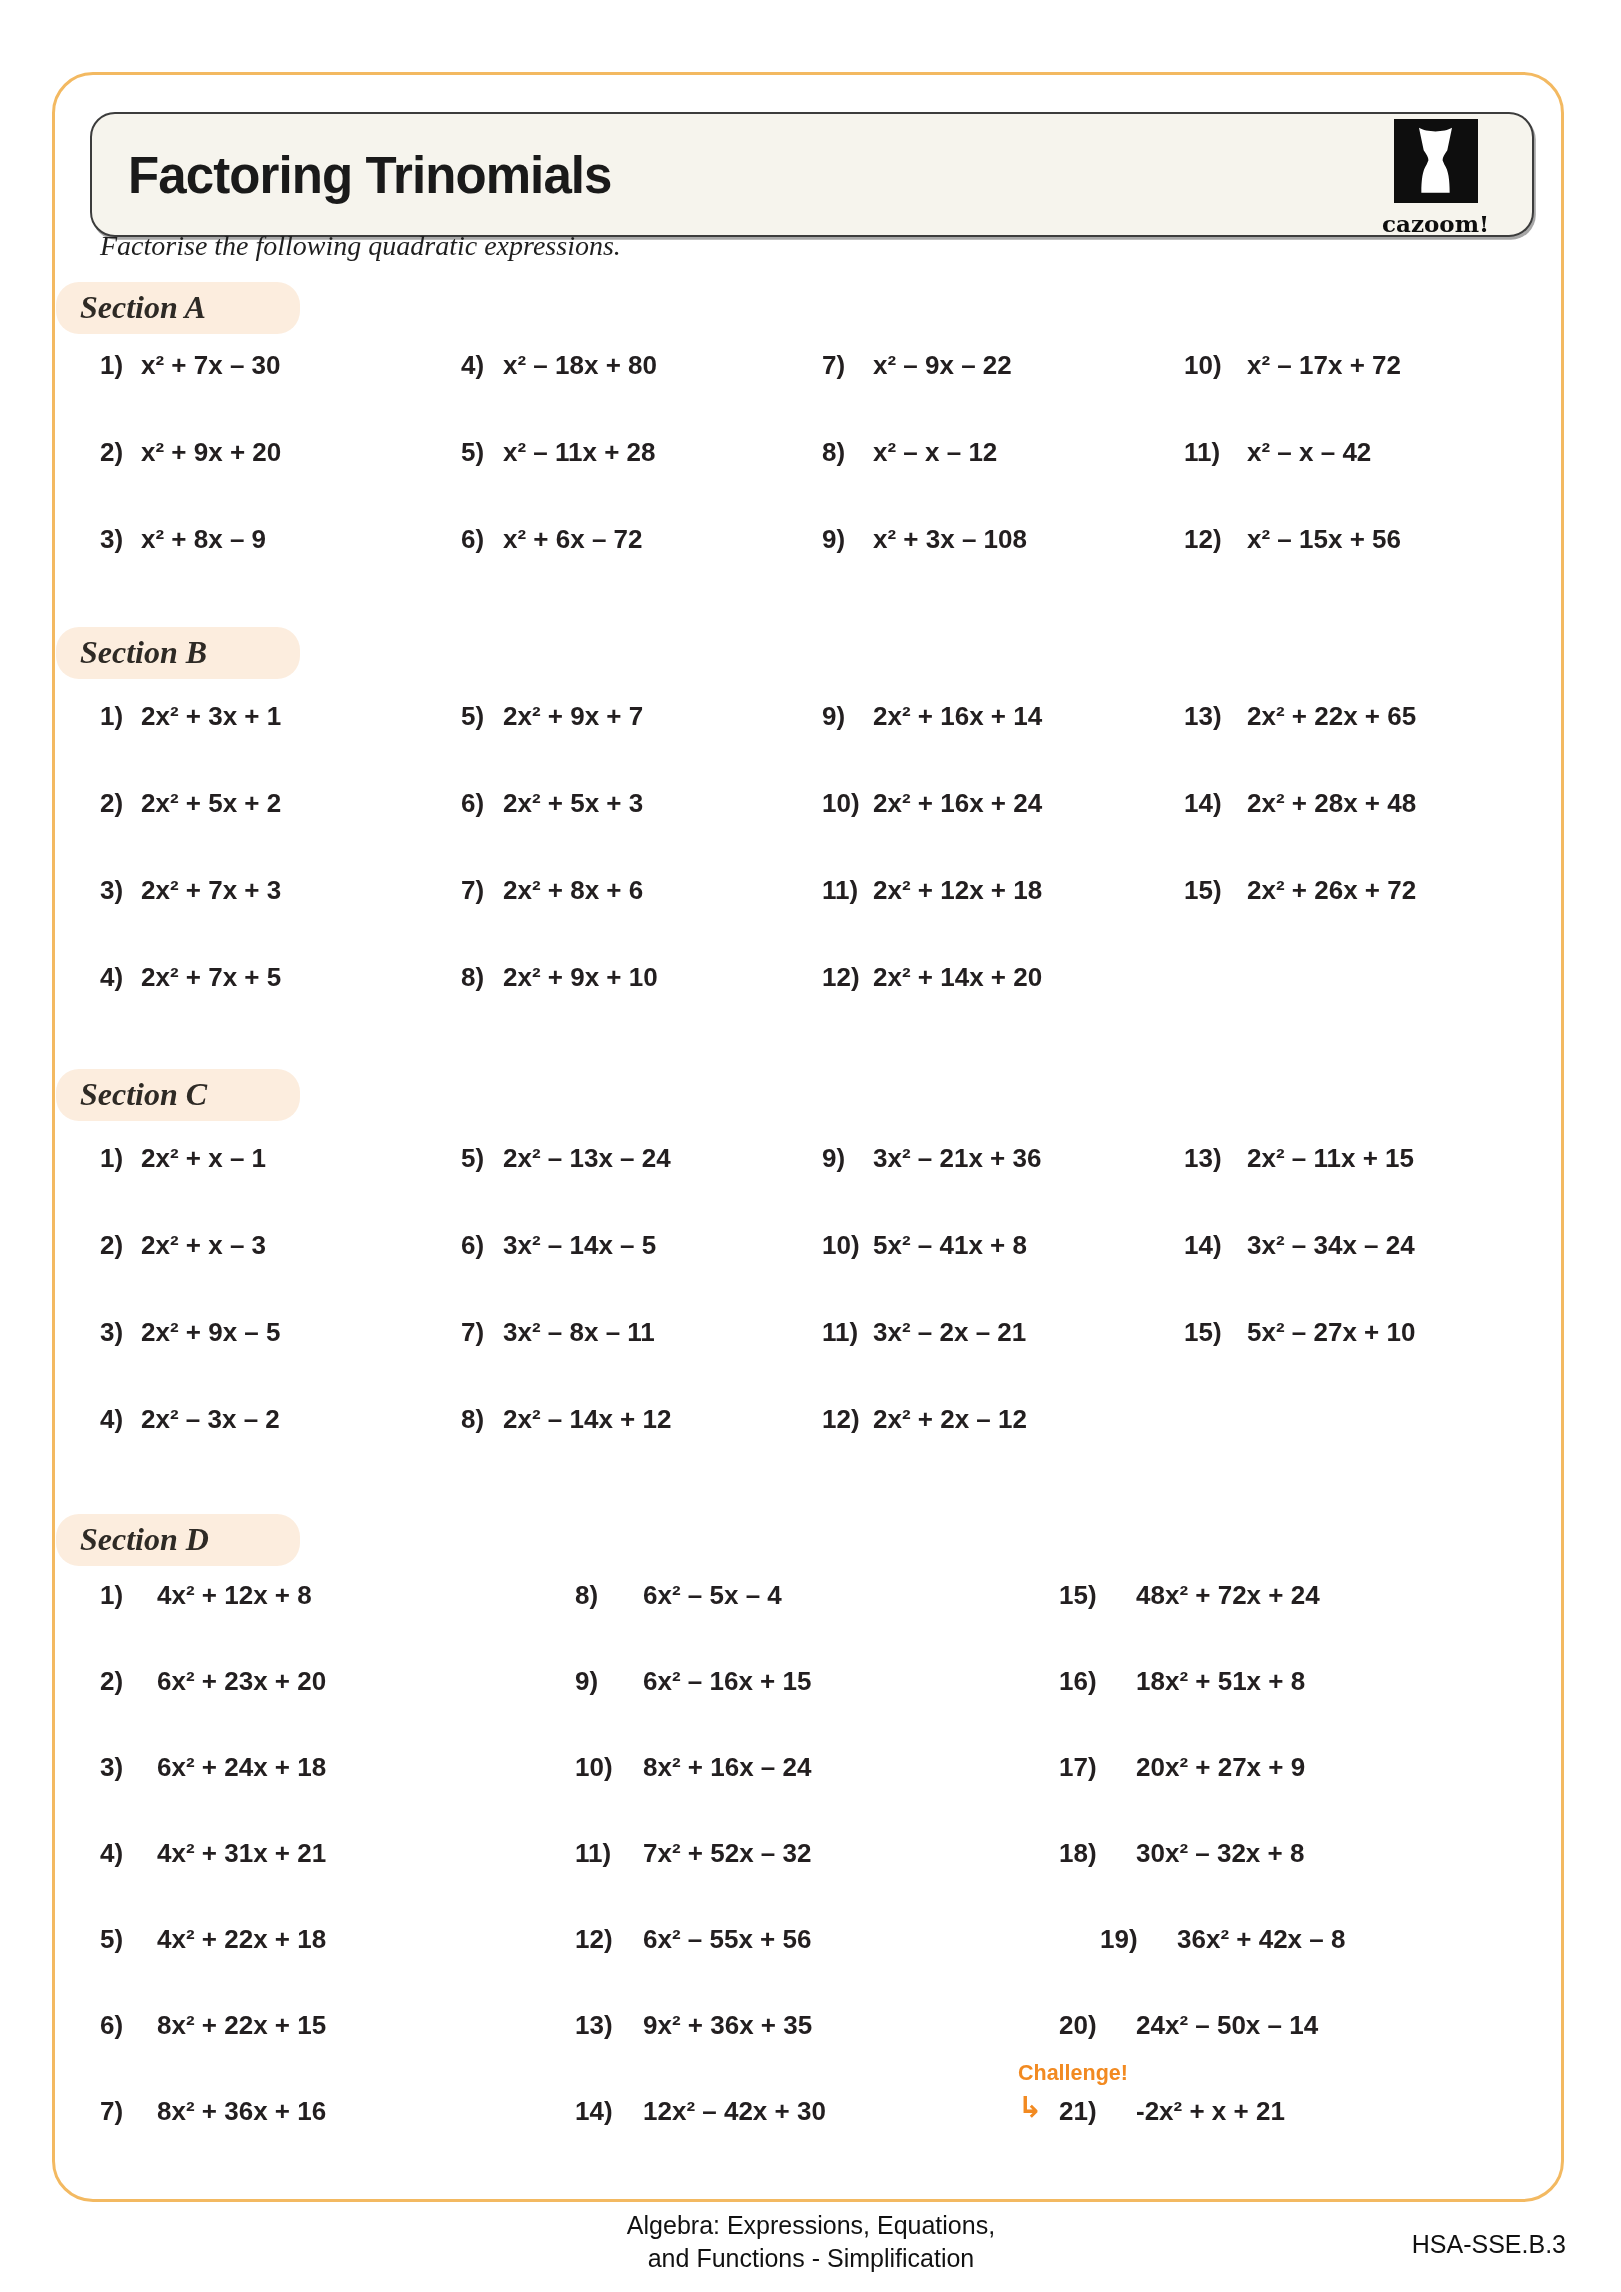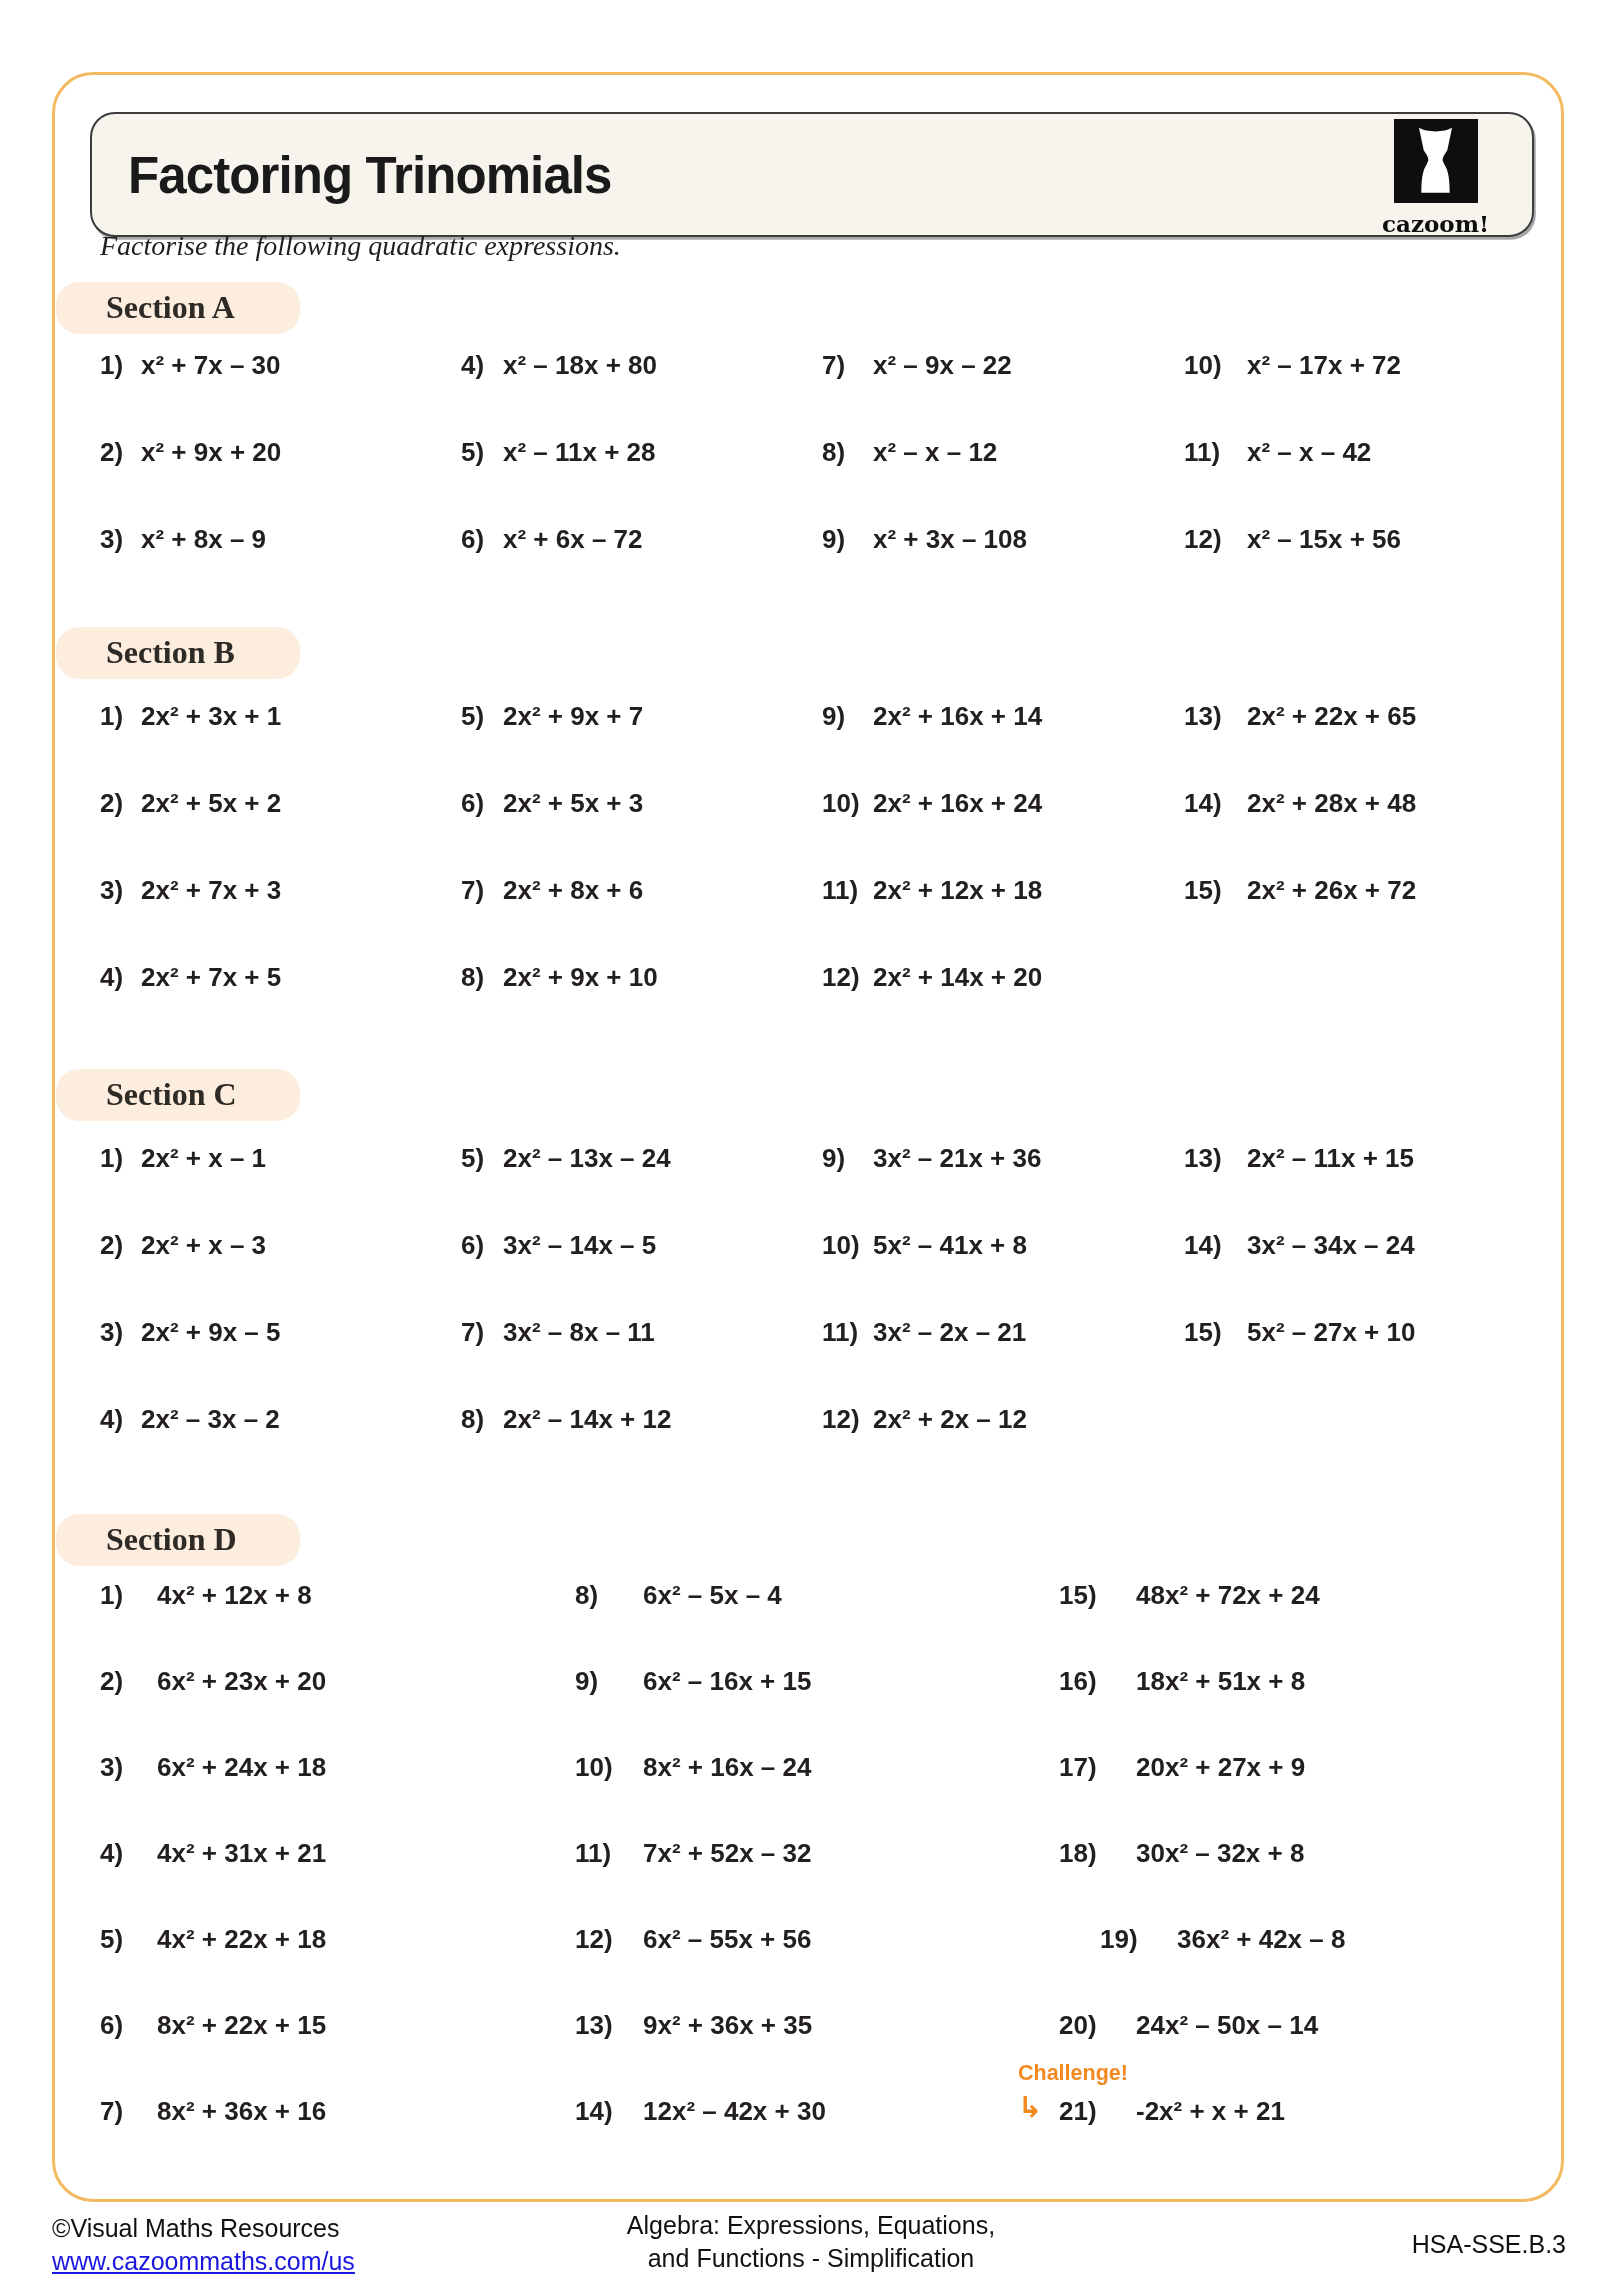--- a/index.html
+++ b/index.html
@@ -90,23 +90,24 @@
     position: absolute;
     left: 56px;
     width: 244px;
     height: 52px;
     background: #FCEDDE;
     border-radius: 23px;
     box-sizing: border-box;
   }
   .section-badge-text {
     display: block;
-    padding-left: 50px;
+    padding-left: 24px;
     line-height: 50px;
     font-family: "Liberation Serif", serif;
+    font-style: italic;
     font-weight: bold;
     font-size: 32px;
     color: #2E2A25;
     white-space: nowrap;
   }
   .pcol {
     position: absolute;
   }
   .problem {
     position: relative;
@@ -489,24 +490,20 @@
         </div>
         <div class="problem" style="height: 86px;">
           <span class="challenge-label">Challenge!</span>
           <span class="challenge-arrow">↳</span>
           <span class="pnum" style="width: 77px;">21)</span>
           <span class="pexpr">-2x² + x + 21</span>
         </div>
       </div>
     </div>
 
-  <div class="footer-left">
-    <div>©Visual Maths Resources</div>
-    <div><a class="footer-link">www.cazoommaths.com/us</a></div>
-  </div>
   <div class="footer-center">
     <div>Algebra: Expressions, Equations,</div>
     <div>and Functions - Simplification</div>
   </div>
   <div class="footer-right">HSA-SSE.B.3</div>
 
 </div>
 
 
 </body></html>

